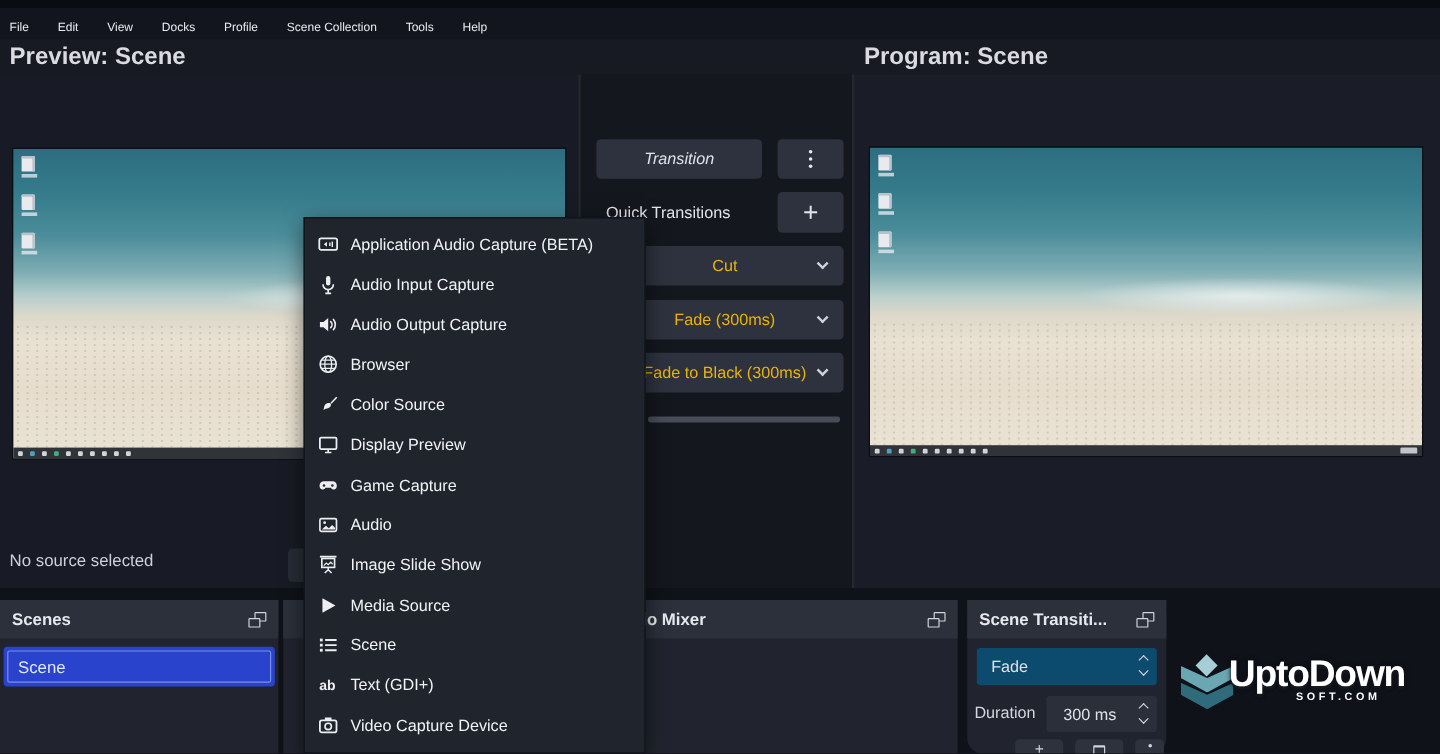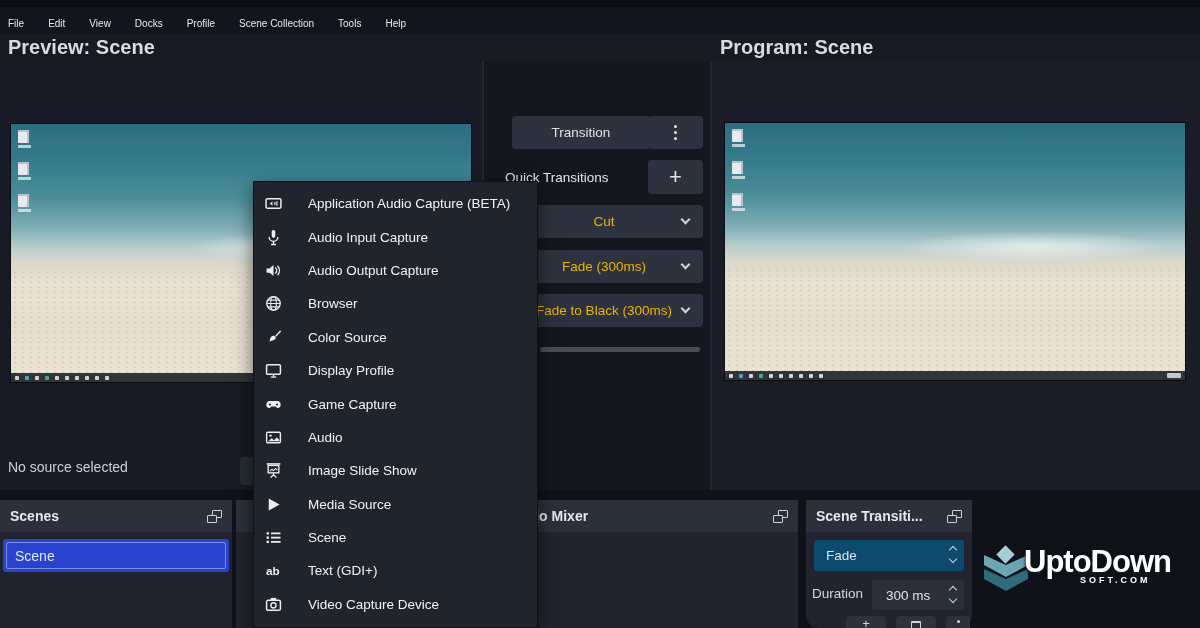--- a/index.html
+++ b/index.html
@@ -40,21 +40,21 @@
   .dicon .dlabel { width:13px; height:3px; margin-top:2px; background:rgba(235,238,241,.75); }
   .taskbar { position:absolute; left:0; bottom:0; width:100%; height:9px; background:#303439;
     display:flex; align-items:center; padding:0 4px; gap:6px; z-index:2; }
   .tb-dot { width:4px; height:4px; border-radius:1px; background:#d2d6d9; }
   .tb-dot.teal { background:#4aa3c0; } .tb-dot.green { background:#3fae7e; }
   .tb-clock { margin-left:auto; width:14px; height:5px; background:#c3c7cc; border-radius:1px; }
 
   
   .tbtn { position:absolute; background:#2d323e; border-radius:4px; color:#dfe2e7;
     font-size:13.5px; display:flex; align-items:center; justify-content:center; z-index:3; }
-  #transition-button { left:512px; top:116px; width:138px; height:33px; }
+  #transition-button { left:497px; top:116px; width:138px; height:33px;font-style:italic; }
   #transition-more   { left:648px; top:116px; width:55px;  height:33px; }
   #quick-add-button  { left:648px; top:160px; width:55px;  height:34px; font-size:22px; font-weight:300; }
   .dots3 { display:flex; flex-direction:column; gap:3px; }
   .dots3 i { width:3px; height:3px; border-radius:50%; background:#e6e8ec; }
   #quick-transitions-label { position:absolute; left:505px; top:170px; font-size:13.5px;
     color:#e3e5ea; z-index:3; }
   .combo { position:absolute; left:505px; width:198px; height:33px; background:#2d323e;
     border-radius:4px; color:#eab308; font-size:13.5px; display:flex; align-items:center;
     justify-content:center; z-index:3; }
   #combo-cut { top:205px; } #combo-fade { top:250px; } #combo-fadeblack { top:294px; }
@@ -109,21 +109,21 @@
     border-top-width:2.6px; border-radius:1px; }
 
   .cbtn { position:absolute; left:8px; width:200px; height:34px; background:#2b303c; border-radius:4px;
     display:flex; align-items:center; justify-content:center; font-size:13.5px; color:#c9cdd4; }
   #start-streaming-button { top:38px; } #start-recording-button { top:90px; }
 
   
   #context-menu { position:absolute; left:253px; top:181px; width:285px; height:447px;
     background:#20242d; border:1px solid #0e1116; box-shadow:0 6px 18px rgba(0,0,0,.55);
     z-index:40; padding-top:5px; overflow:hidden; }
-  .menu-item { height:33.4px; display:flex; align-items:center; padding-left:11px; gap:26px;
+  .menu-item { height:33.4px; display:flex; align-items:center; padding-left:11px; gap:10px;
     font-size:13.5px; color:#f2f3f6; }
   .menu-item svg { flex-shrink:0; }
 
   
   #watermark { position:absolute; left:982px; top:540px; width:212px; height:56px; z-index:60; }
   .wm-logo { position:absolute; left:2px; top:8px; width:44px; height:42px; }
   .wm-diamond { position:absolute; left:15px; top:0; width:13px; height:13px; background:#a7ced6;
     transform:rotate(45deg); }
   .wm-chev { position:absolute; left:0; width:44px; height:22px;
     clip-path:polygon(0 0,50% 45%,100% 0,100% 45%,50% 100%,0 45%); }
@@ -337,21 +337,21 @@
           <path d="M9.8 6.2l4.4-4.7 1 .9-4.6 4.6z" fill="#eceef1"></path>
           <path d="M9.5 6.5c.9.8 1 2.1-.1 3.1-1.3 1.3-3.3 1-5.1 2.3.5-1.5.3-3.1 1.4-4.3 1-1.2 2.8-1.2 3.8-1.1z" fill="#eceef1"></path>
         </svg>
       <span>Color Source</span>
     </div>
     <div class="menu-item">
       <svg width="17" height="17" viewBox="0 0 16 16">
           <rect x="1.5" y="2.5" width="13" height="9" rx="1" fill="none" stroke="#eceef1" stroke-width="1.4"></rect>
           <path d="M5.5 14.2h5M8 11.6v2.6" stroke="#eceef1" stroke-width="1.3" fill="none"></path>
         </svg>
-      <span>Display Profile</span>
+      <span>Display Preview</span>
     </div>
     <div class="menu-item">
       <svg width="17" height="17" viewBox="0 0 16 16">
           <path d="M4.6 4.8h6.8c2 0 3.4 1.6 3.4 3.5 0 1.7-1 2.9-2.4 2.9-1 0-1.8-.5-2.3-1.4H5.9c-.5.9-1.3 1.4-2.3 1.4C2.2 11.2 1.2 10 1.2 8.3c0-1.9 1.4-3.5 3.4-3.5z" fill="#eceef1"></path>
           <circle cx="4.7" cy="8" r="1" fill="#20242d"></circle>
           <circle cx="11.3" cy="8" r="1" fill="#20242d"></circle>
         </svg>
       <span>Game Capture</span>
     </div>
     <div class="menu-item">

